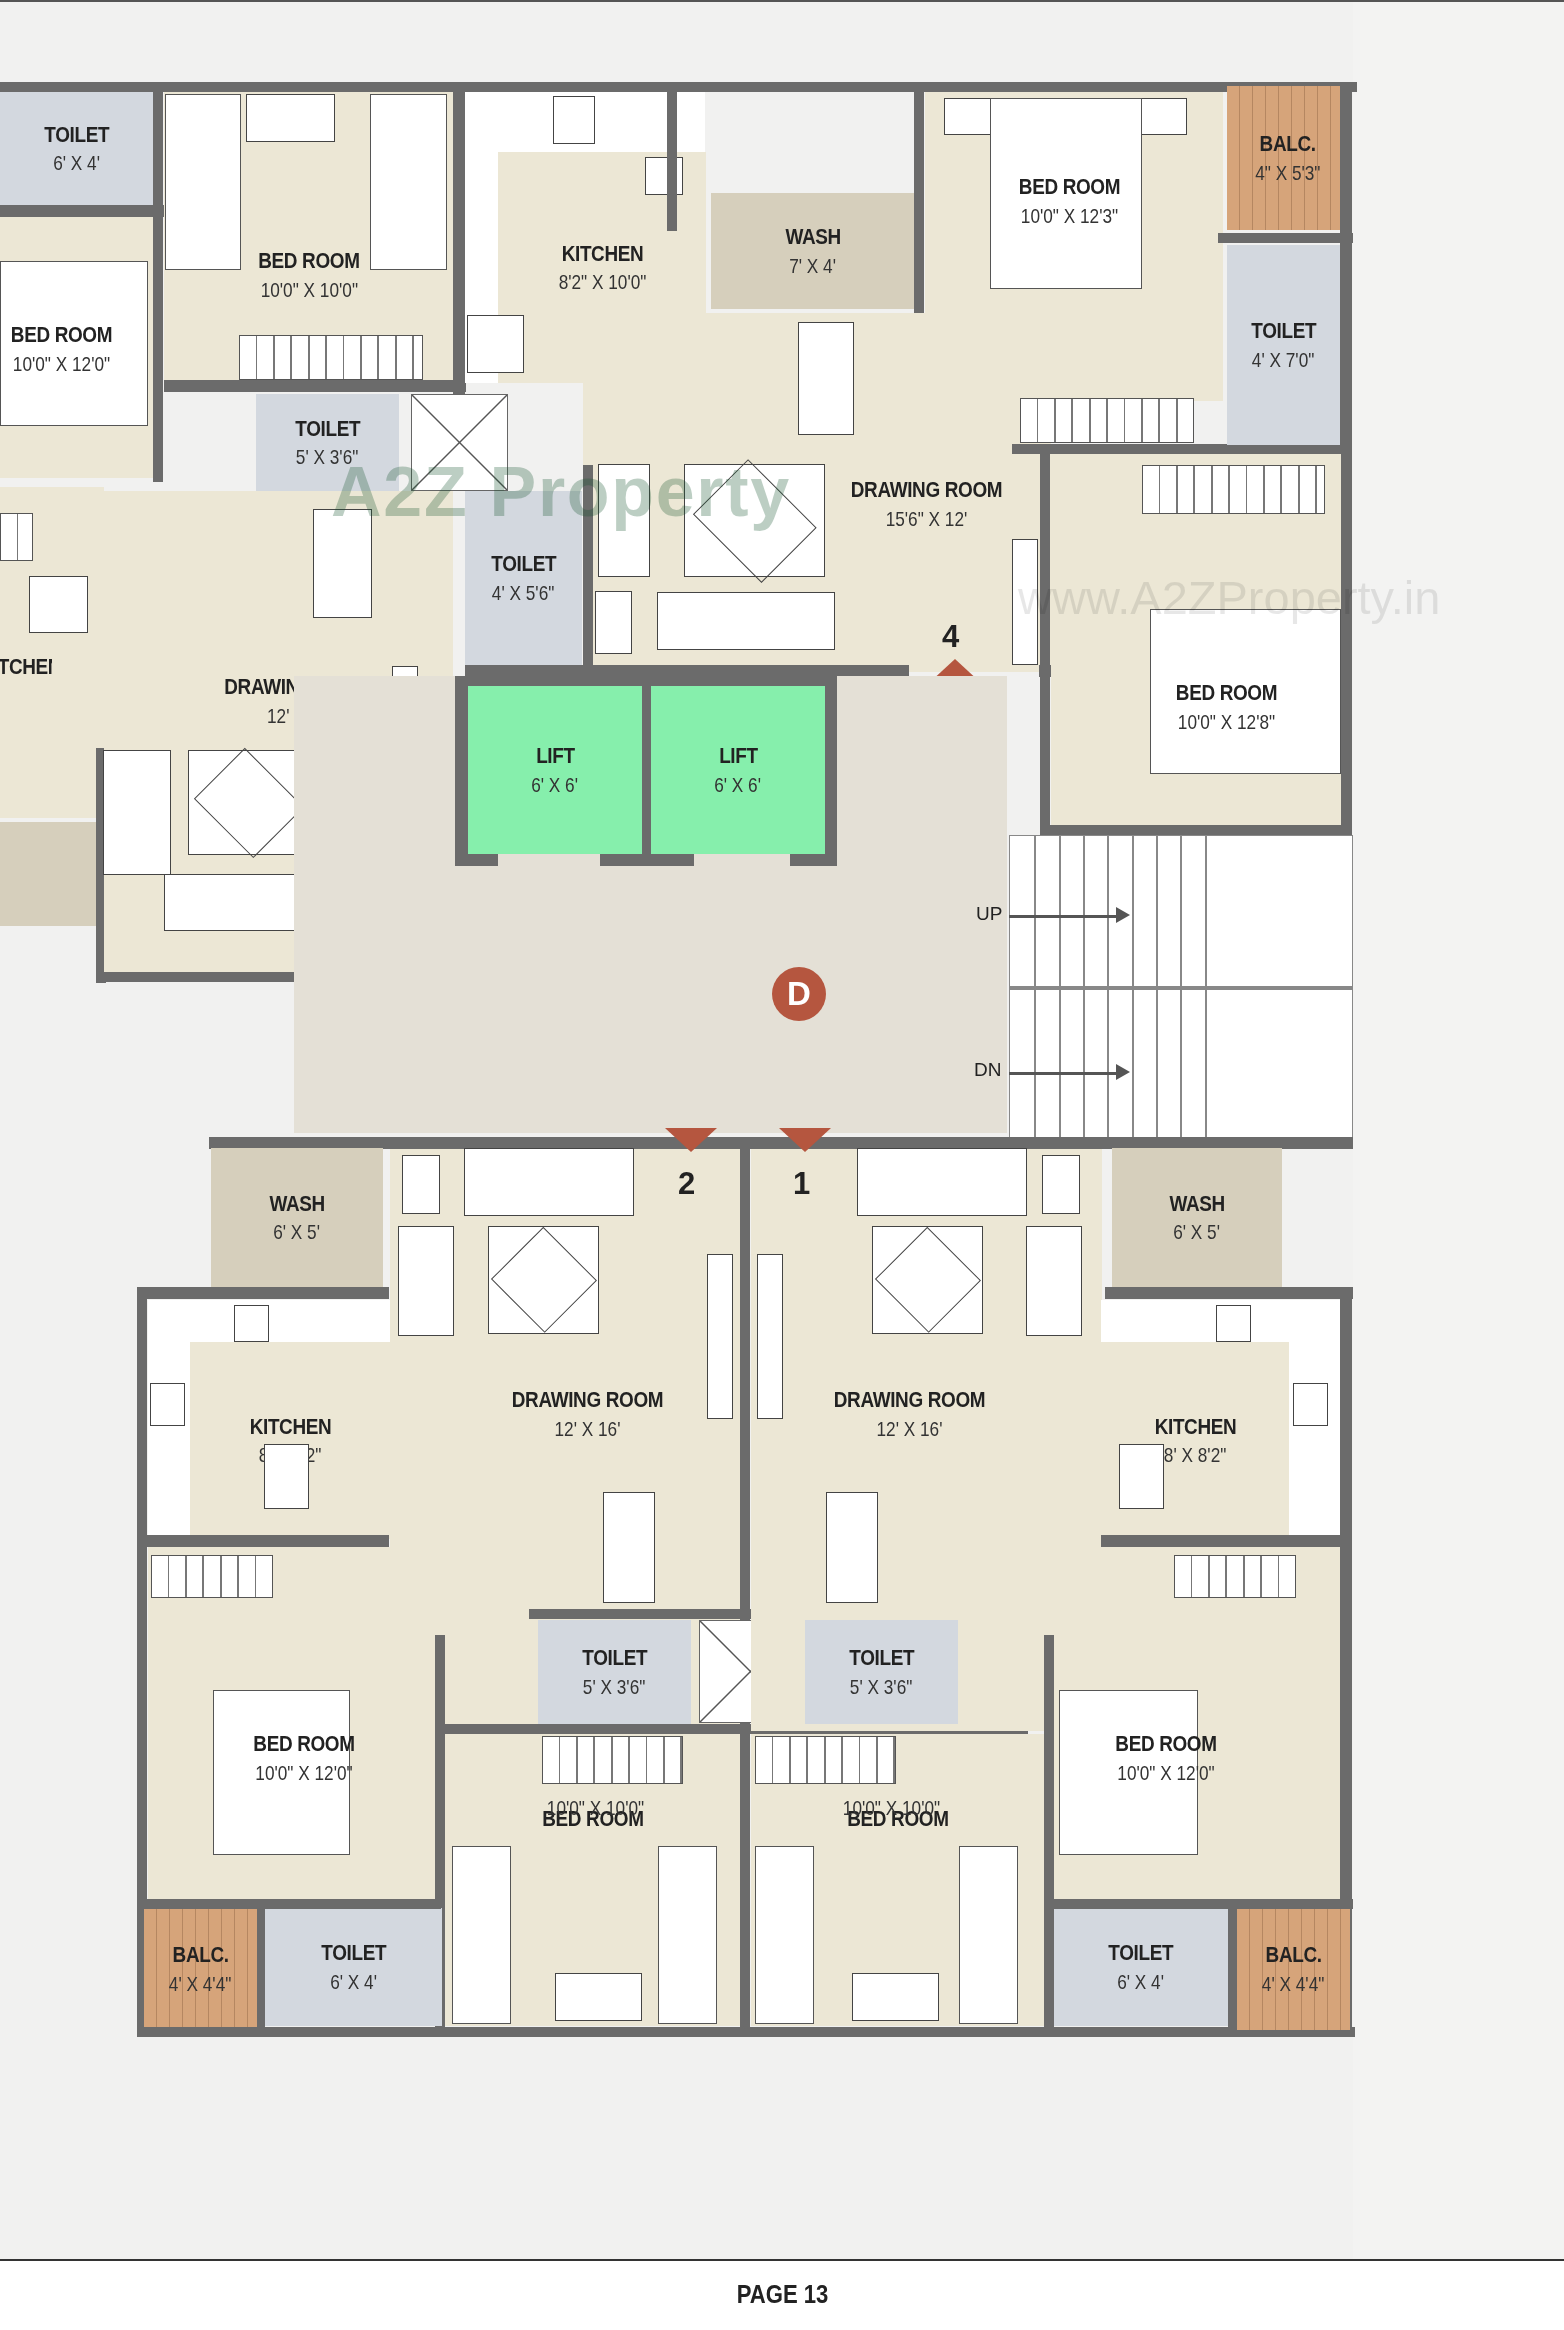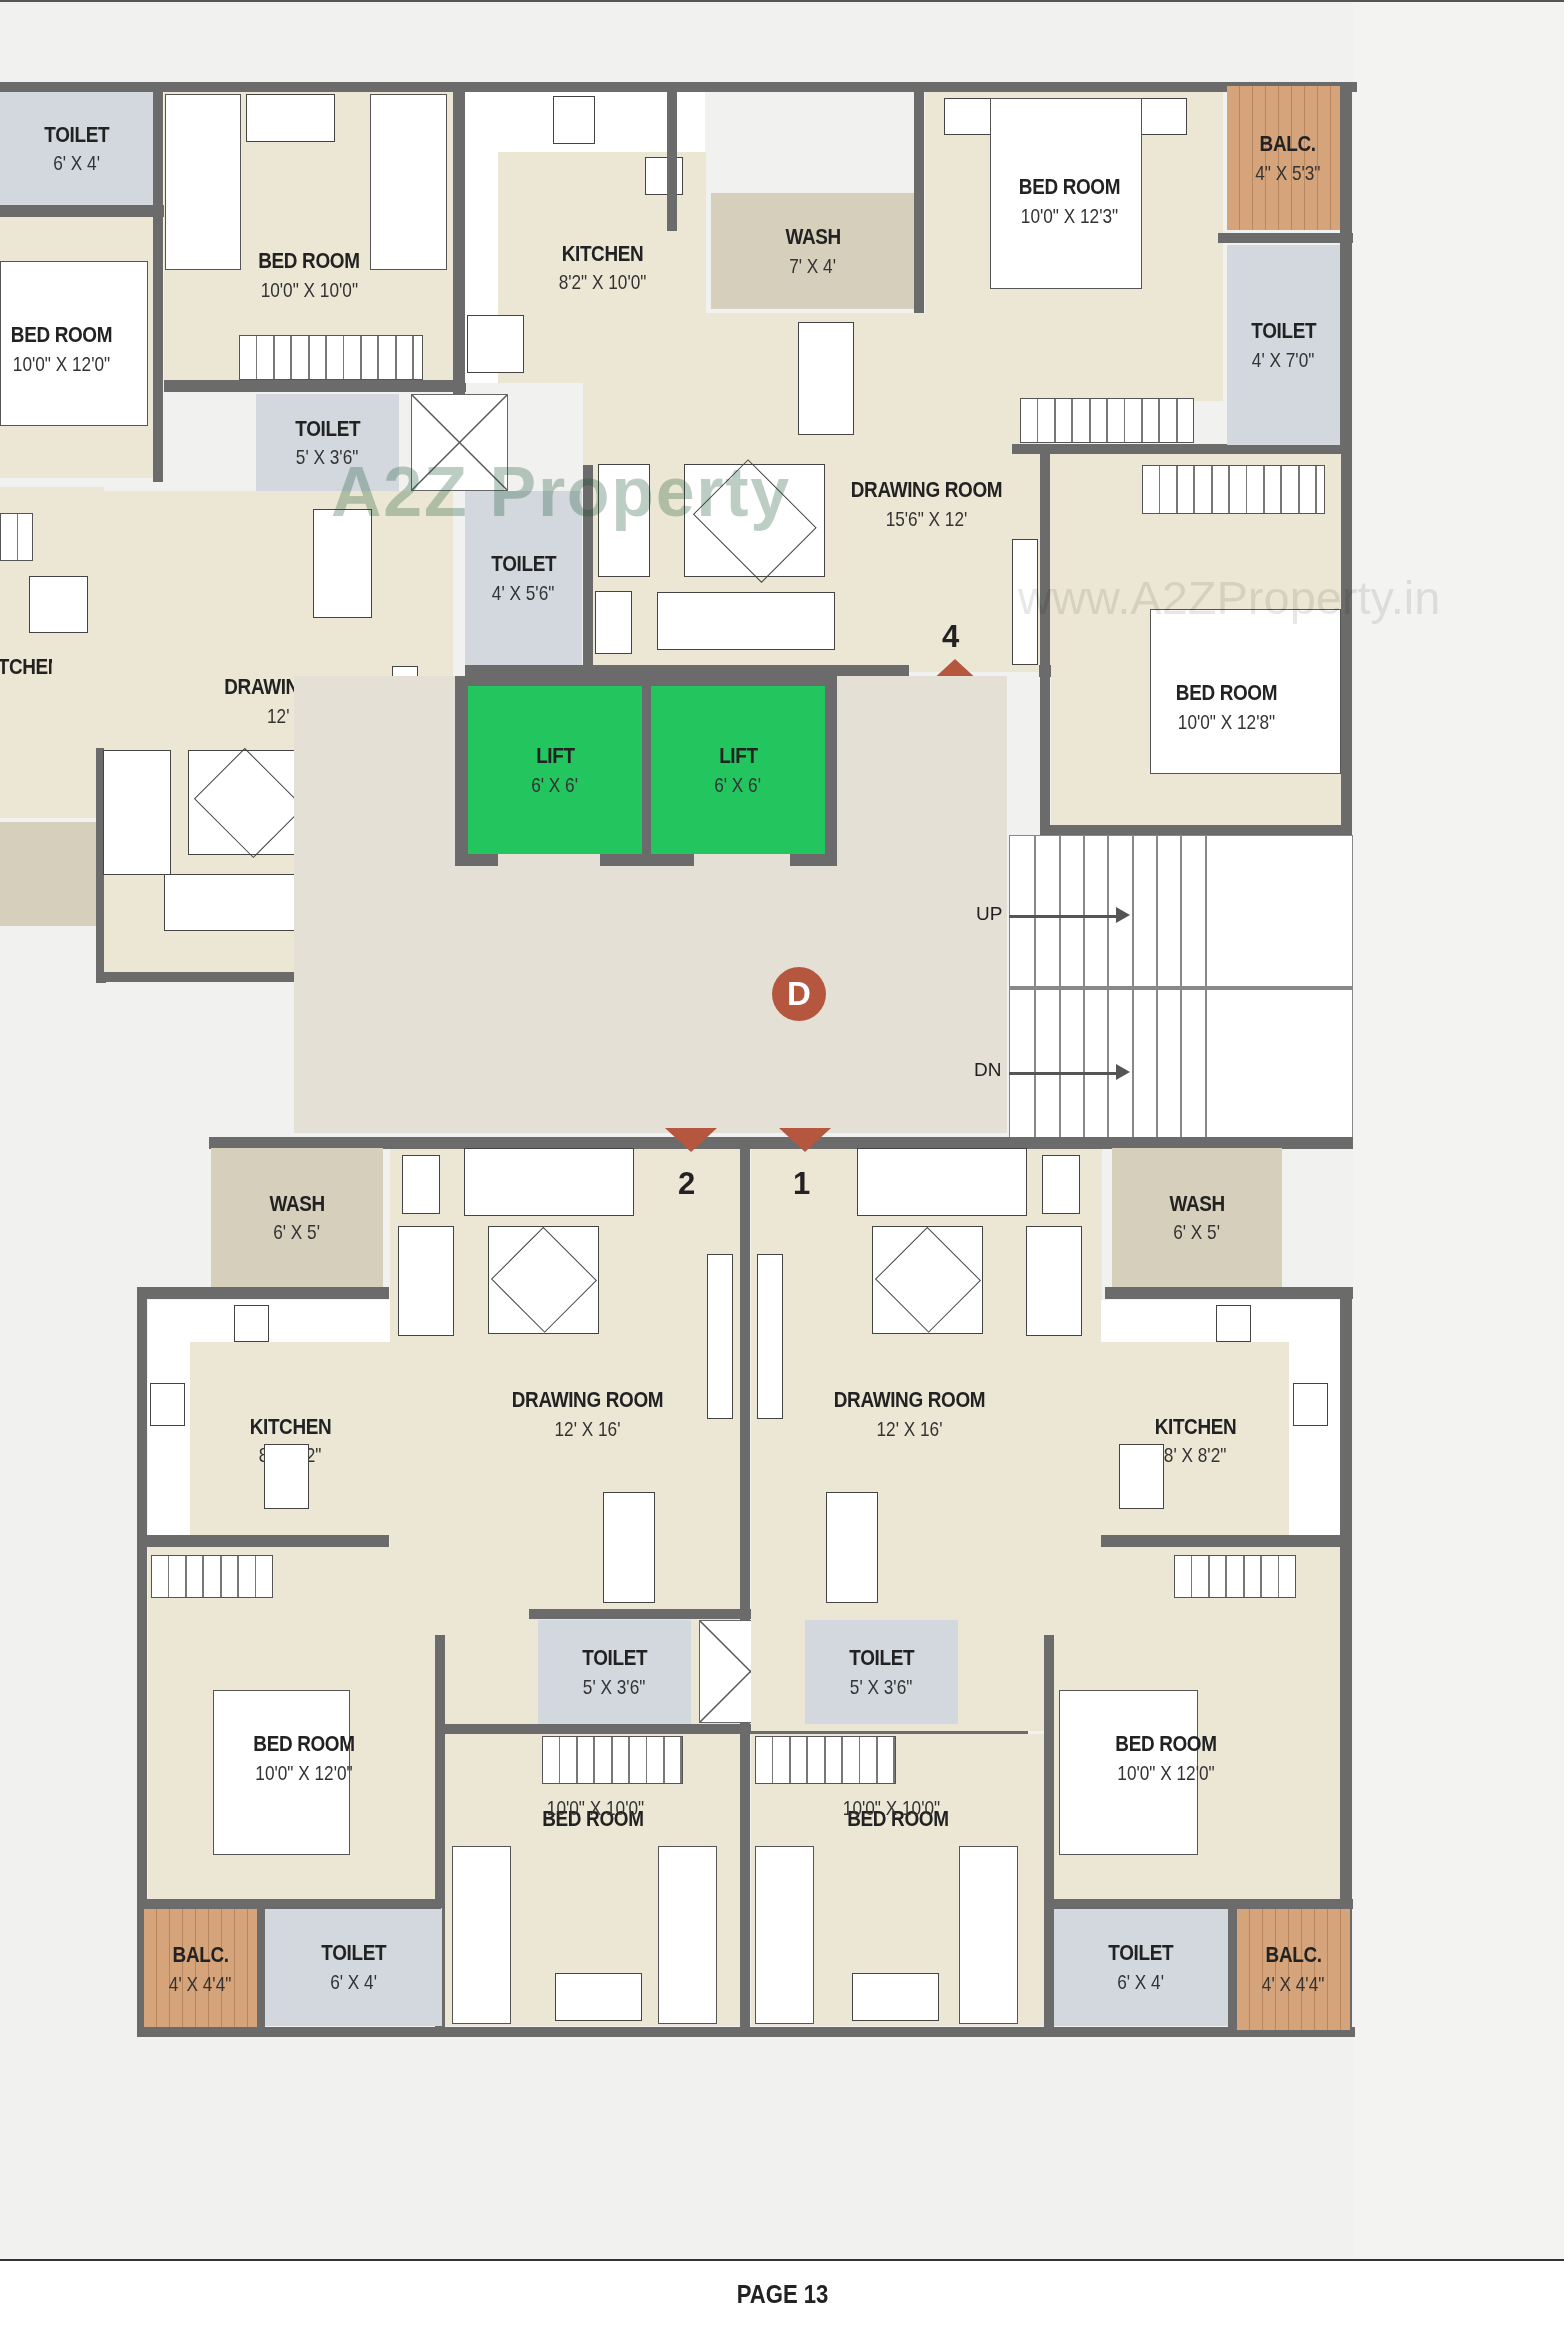--- a/index.html
+++ b/index.html
@@ -9,21 +9,21 @@
   .topline { position:absolute; left:0; top:0; width:1565px; height:1.7px; background:#555; }
   .room { position:absolute; box-sizing:border-box; display:flex; flex-direction:column;
           align-items:center; justify-content:center; }
   .wall { position:absolute; background:#6b6b6b; }
   .floor { background:#ece7d5; }
   .lobby { background:#e4e0d6; }
   .toilet { background:#d3d8df; }
   .wash { background:#d6cfbc; }
   .balc { background:#d6a47a;
           background-image:repeating-linear-gradient(90deg, transparent 0 12px, rgba(120,80,50,.35) 12px 13px); }
-  .lift { background:#22c55e; }
+  .lift { background:#86efac; }
   .white { background:#ffffff; }
   .rname { font-weight:bold; color:#222; font-size:22px; letter-spacing:-0.4px;
            font-family:"Liberation Sans", sans-serif; transform:scaleX(0.86); white-space:nowrap; }
   .rdim { color:#333; font-size:21px; margin-top:3.5px; transform:scaleX(0.82); white-space:nowrap; }
   .label-abs { position:absolute; }
   .furn { position:absolute; background:#fff; border:1.7px solid #444; box-sizing:border-box; }
   .rug { position:absolute; background:#fff; border:1.7px solid #444; box-sizing:border-box; }
   .rug::after { content:""; position:absolute; left:50%; top:50%; width:70%; height:70%;
                 border:1.7px solid #444; transform:translate(-50%,-50%) rotate(45deg); box-sizing:border-box; }
   .shaft { position:absolute; background:#fff; border:1.7px solid #666; box-sizing:border-box; overflow:hidden; }

